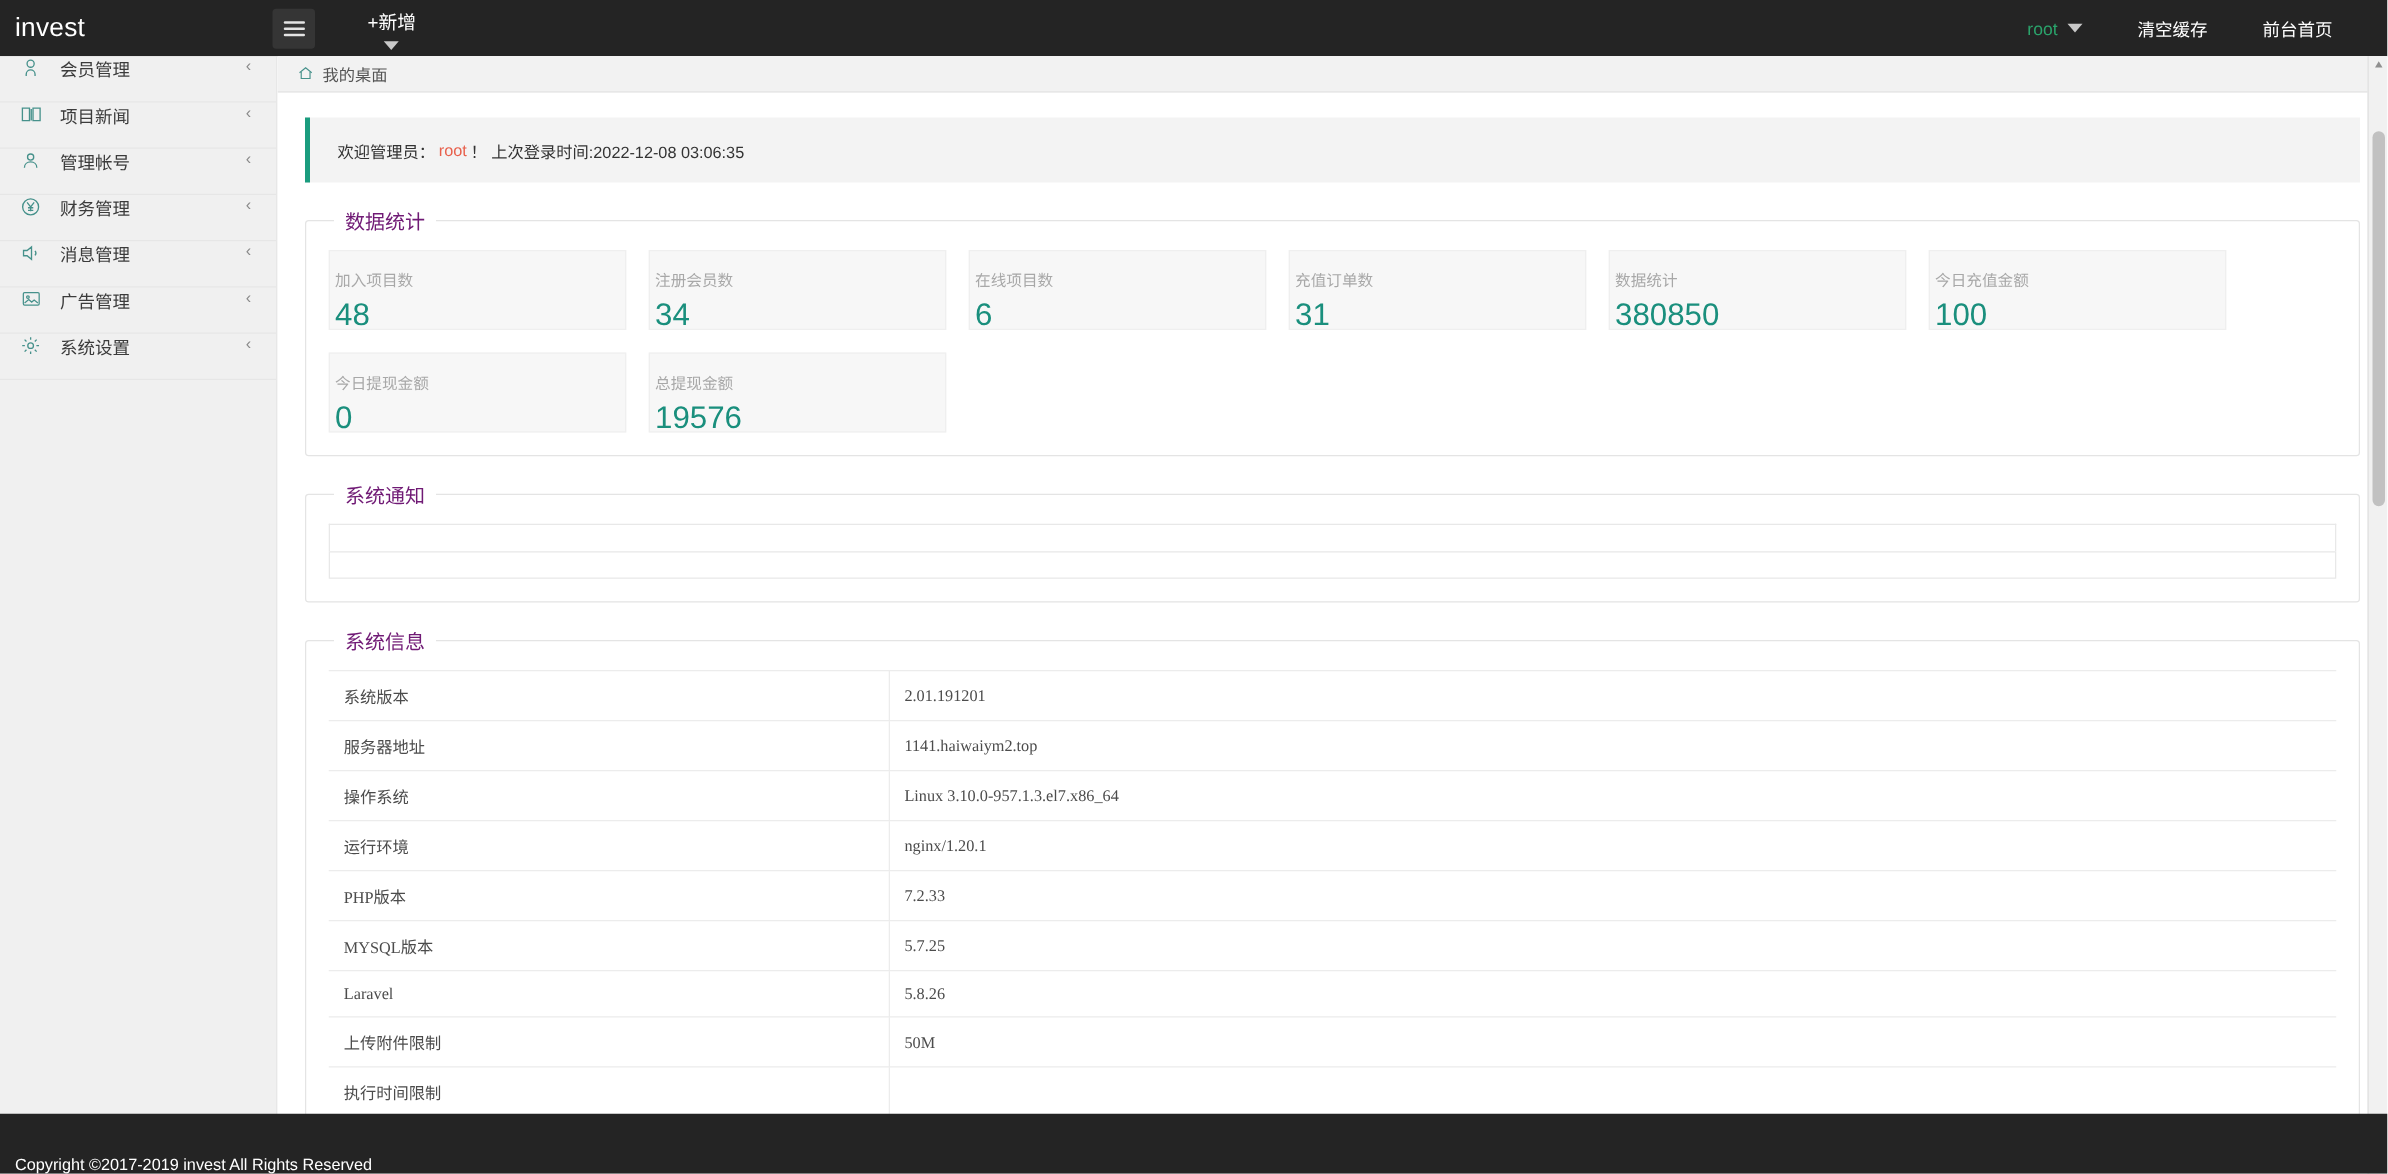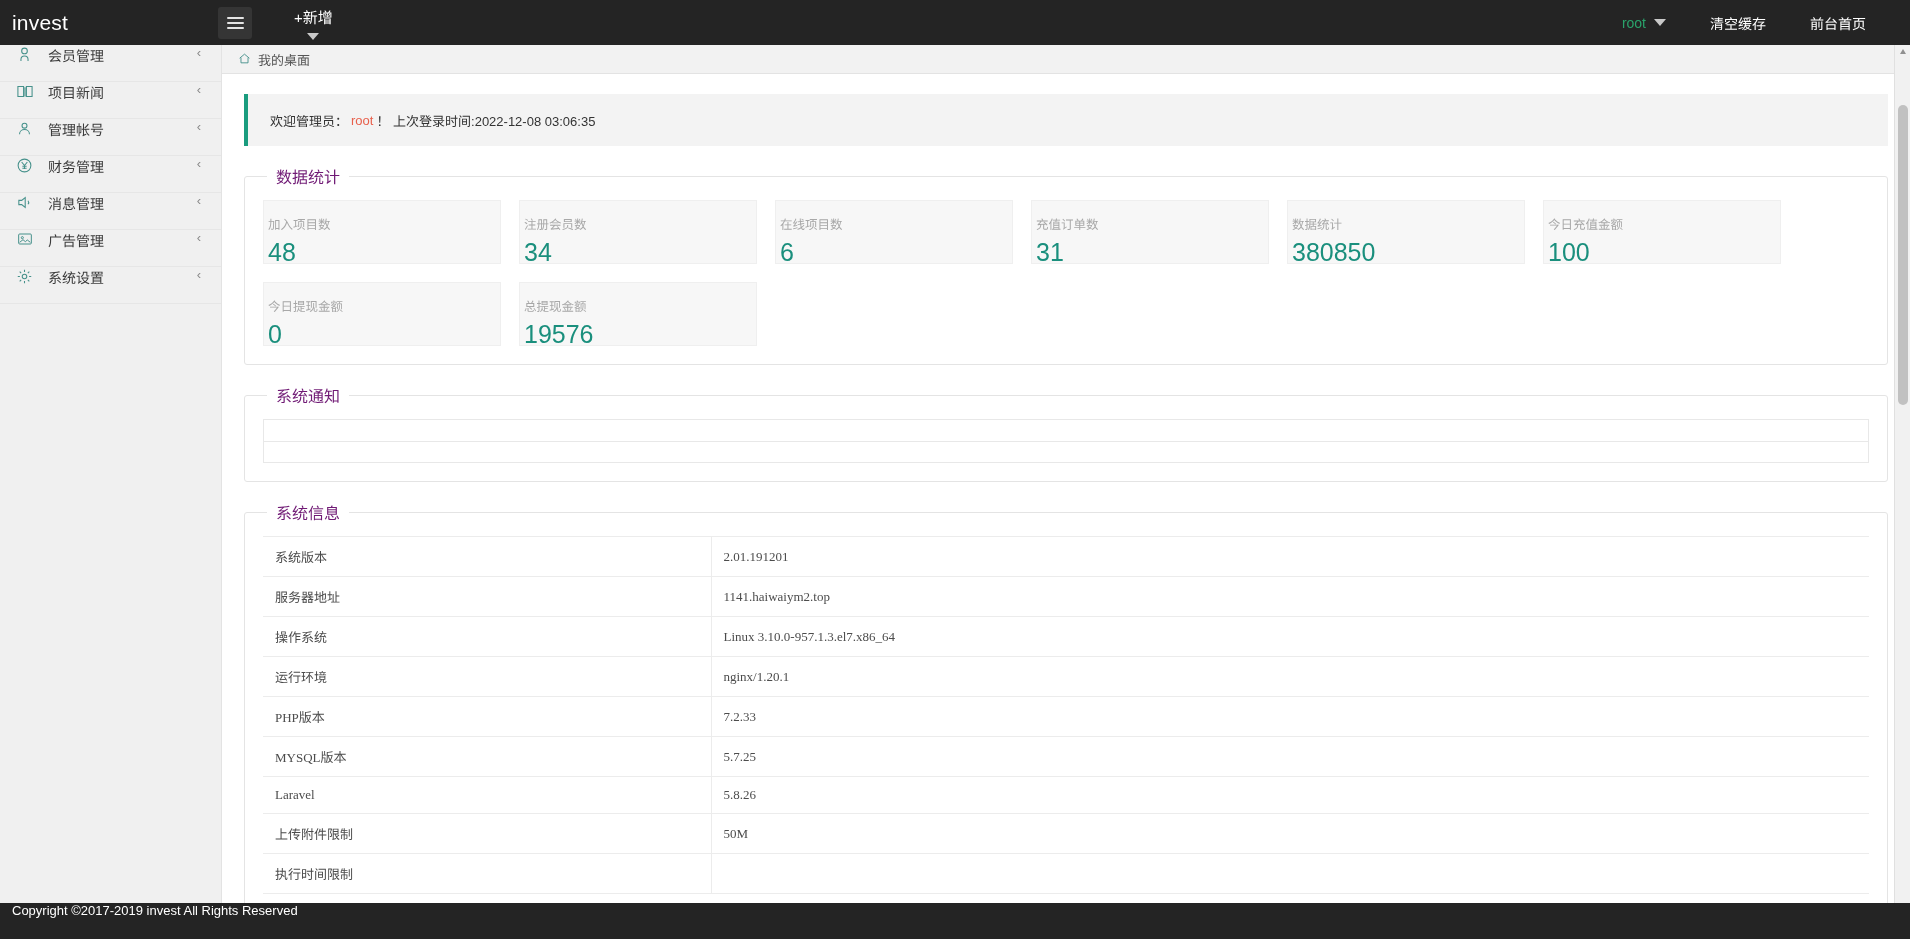--- a/index.html
+++ b/index.html
@@ -119,23 +119,23 @@
     position: absolute; top: 60px; left: 3px; width: 10px; height: 300px;
     background: #c1c1c1; border-radius: 5px;
   }
   .vscroll .arrow-up {
     position:absolute; top:4px; left:5px; width:0;height:0;
     border-left:3px solid transparent;border-right:3px solid transparent;border-bottom:5px solid #909090;
   }
 
   
   .footer {
-    position: absolute; left: 0; bottom: 0; width: 1910px; height: 36px;
+    position: absolute; left: 0; bottom: 0; width: 1910px; height: 48px;
     background: #242424; color: #ffffff; font-size: 13px;
-    display: flex; align-items: flex-start; padding-left: 12px;
+    display: flex; align-items: flex-end; padding-left: 12px;
   }
 </style>
 </head>
 <body>
 
 <div class="app">
 
   <div class="topbar">
     <div class="brand">
       <span>invest</span>

